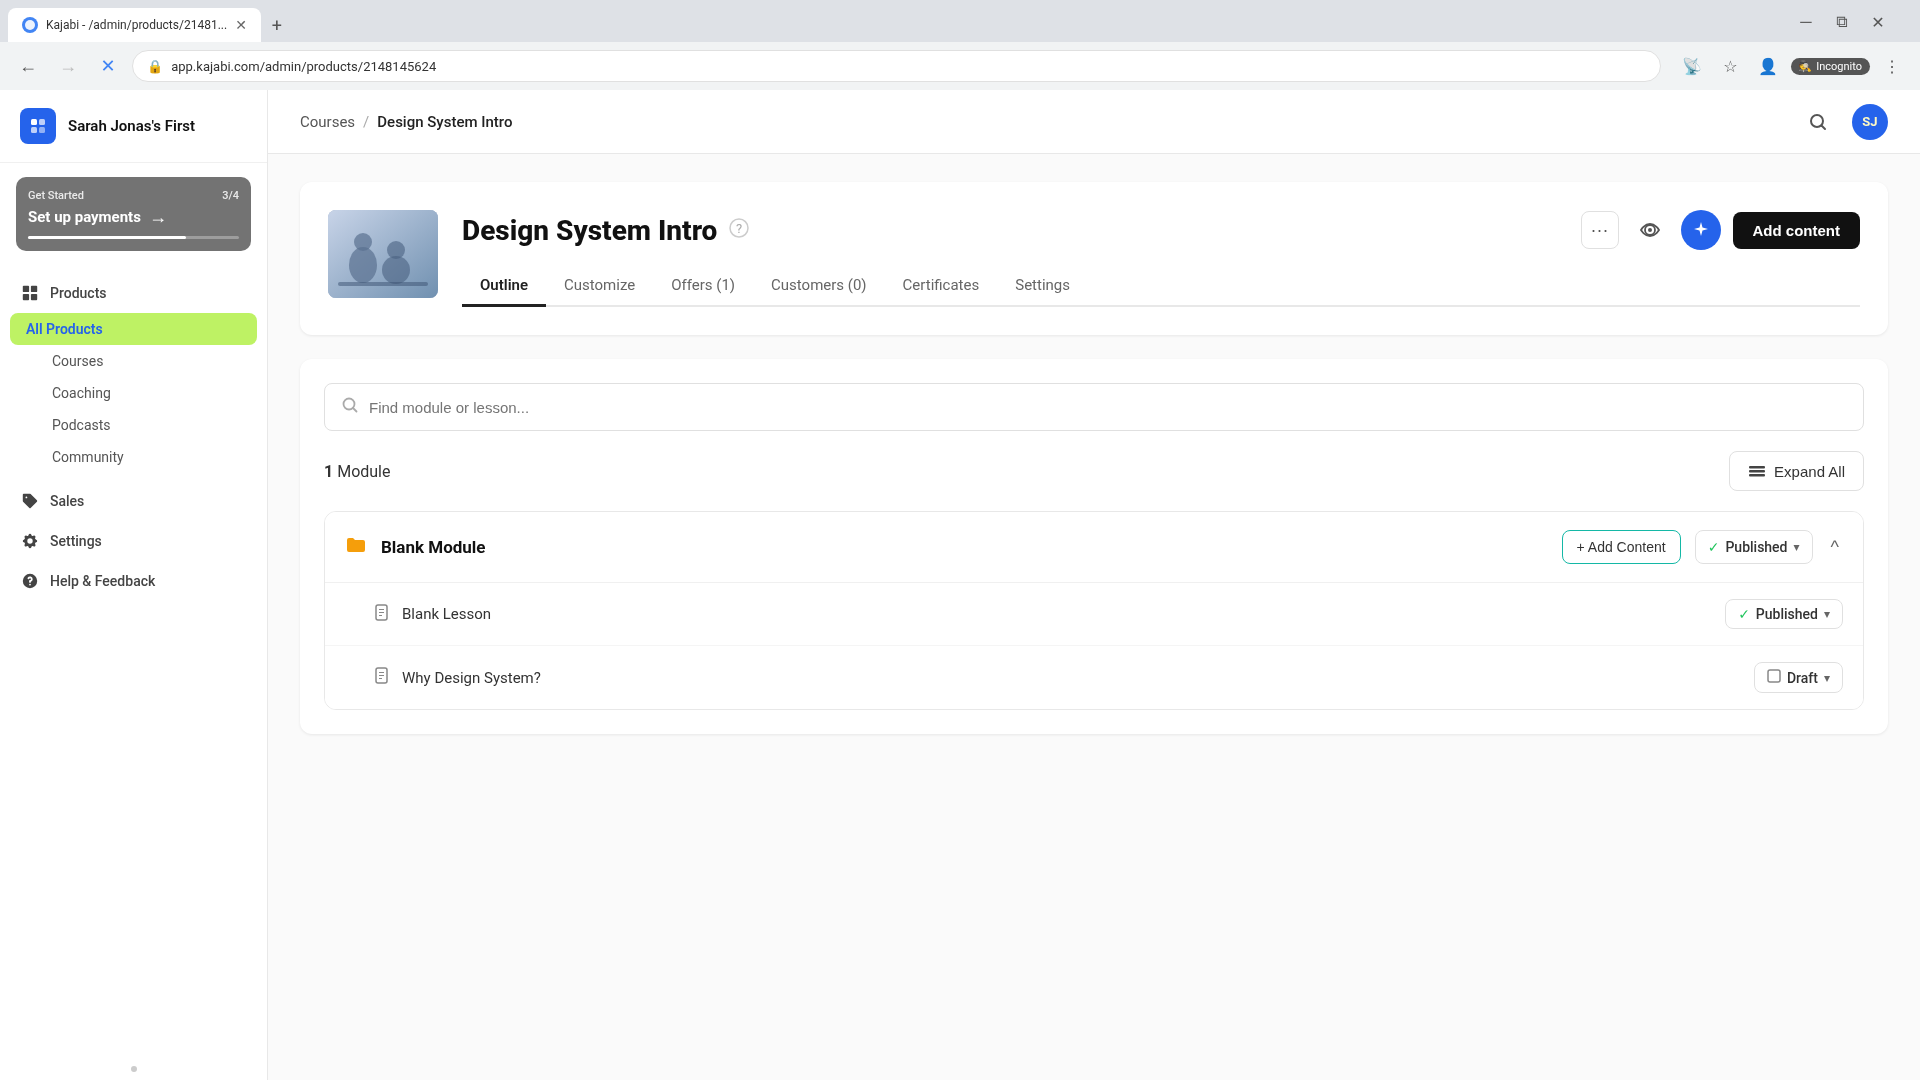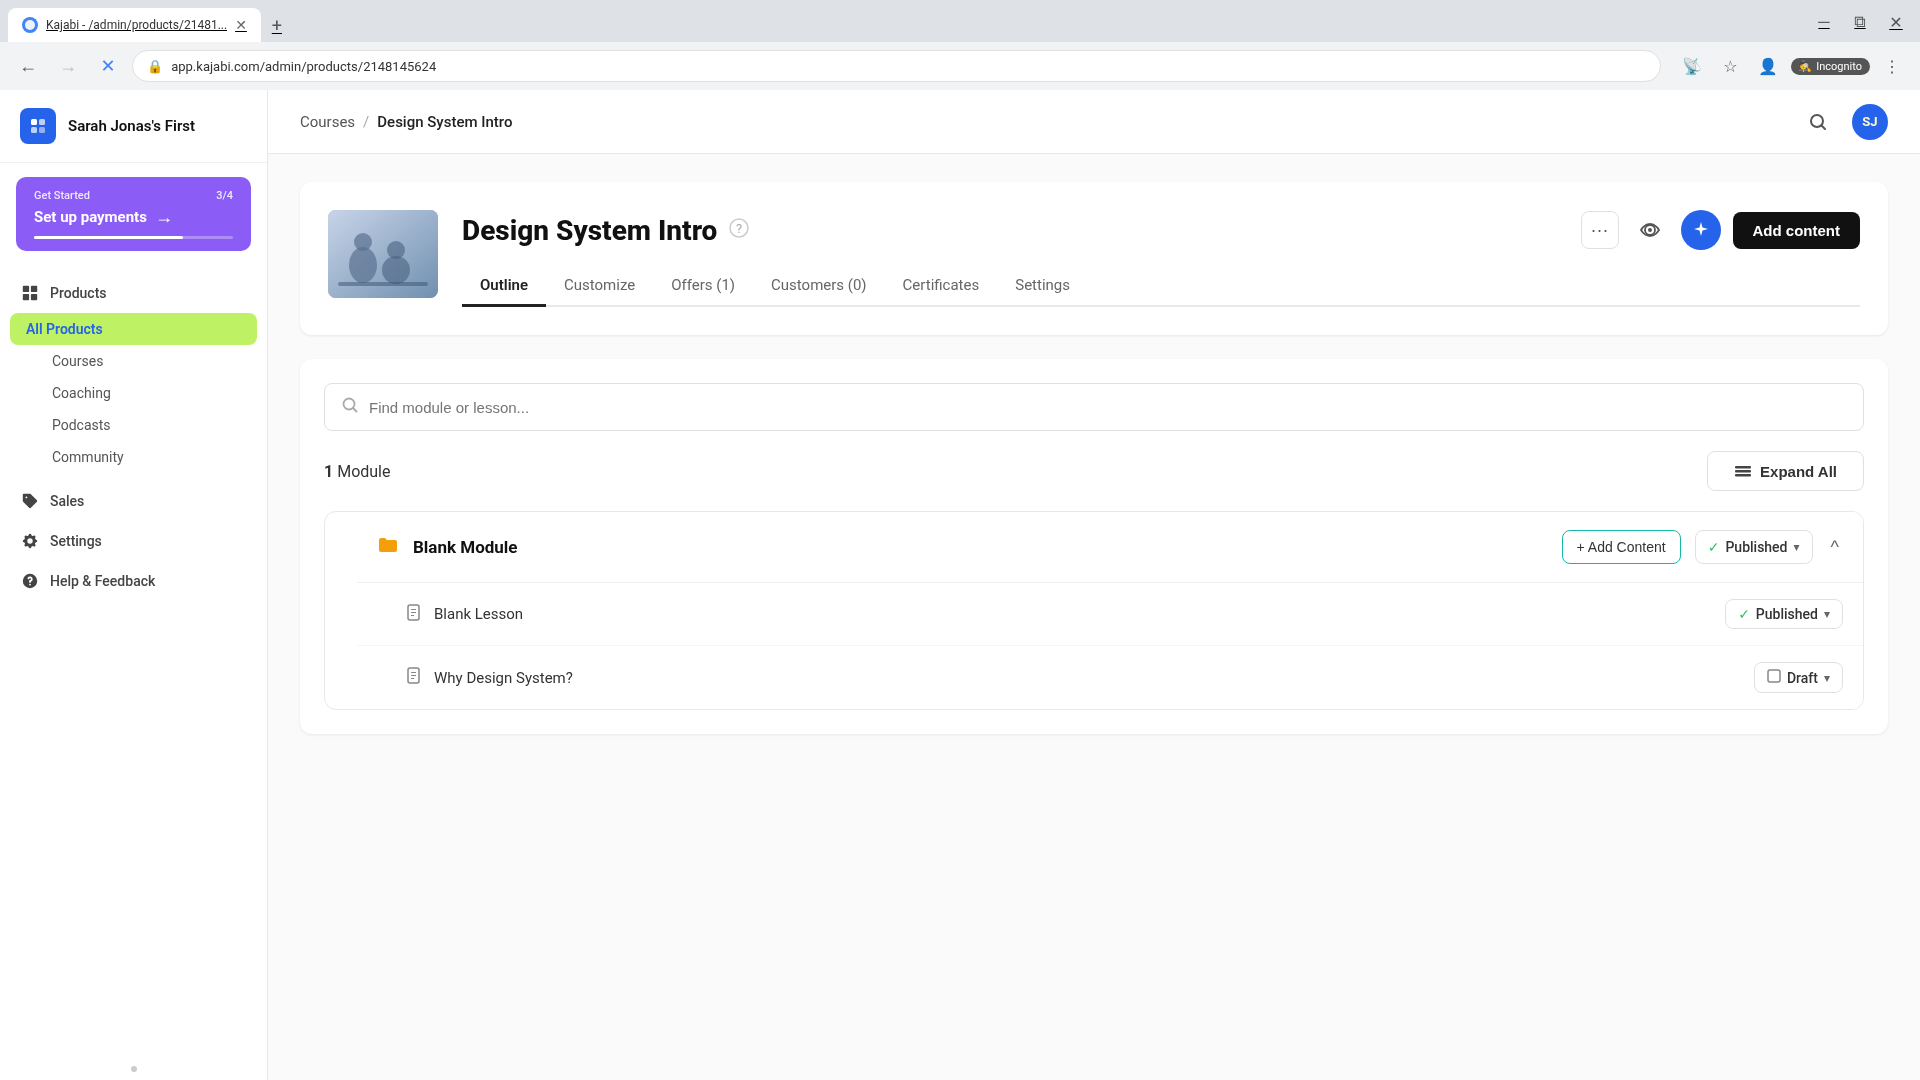--- a/index.html
+++ b/index.html
@@ -1,20 +1,20 @@
 <!DOCTYPE html>
 <html><head>
   <meta charset="utf-8">
   <style>
     * { box-sizing: border-box; margin: 0; padding: 0; }
     body { font-family: -apple-system, BlinkMacSystemFont, 'Segoe UI', Roboto, sans-serif; background: #f5f5f5; width: 1920px; height: 1080px; overflow: hidden; }
 
     
     .browser-chrome { background: #dee1e6; height: 90px; display: flex; flex-direction: column; }
-    .browser-tabs { display: flex; padding: 8px 0 0 8px; height: 42px; text-decoration: underline; }
+    .browser-tabs { display: flex; padding: 8px 18px 0 8px; height: 42px; }
     .browser-tab { background: white; border-radius: 8px 8px 0 0; padding: 8px 14px; display: flex; align-items: center; gap: 8px; font-size: 13px; color: #333; min-width: 220px; max-width: 260px; height: 34px; }
     .browser-tab .tab-favicon { width: 16px; height: 16px; background: #4285f4; border-radius: 50%; display: flex; align-items: center; justify-content: center; }
     .browser-tab .tab-title { flex: 1; overflow: hidden; text-overflow: ellipsis; white-space: nowrap; font-size: 12px; }
     .browser-tab .tab-close { color: #666; font-size: 14px; cursor: pointer; }
     .browser-tab-new { background: transparent; padding: 8px; display: flex; align-items: center; justify-content: center; width: 32px; height: 34px; color: #555; font-size: 18px; cursor: pointer; }
     .browser-nav { background: #f1f3f4; height: 48px; display: flex; align-items: center; padding: 0 12px; gap: 8px; }
     .nav-btn { background: none; border: none; cursor: pointer; color: #555; font-size: 18px; width: 32px; height: 32px; display: flex; align-items: center; justify-content: center; border-radius: 50%; }
     .nav-btn.loading { color: #4285f4; }
     .address-bar { flex: 1; background: white; border-radius: 20px; height: 32px; display: flex; align-items: center; padding: 0 14px; gap: 8px; font-size: 13px; color: #333; border: 1px solid #e0e0e0; }
     .address-bar .lock-icon { color: #555; font-size: 13px; }
@@ -26,21 +26,21 @@
 
     
     .app { display: flex; height: calc(1080px - 90px); background: white; }
 
     
     .sidebar { width: 268px; background: white; border-right: 1px solid #e8e8e8; display: flex; flex-direction: column; overflow-y: auto; flex-shrink: 0; }
     .sidebar-header { padding: 18px 20px; display: flex; align-items: center; gap: 12px; border-bottom: 1px solid #f0f0f0; }
     .sidebar-logo { width: 36px; height: 36px; background: #2563eb; border-radius: 8px; display: flex; align-items: center; justify-content: center; color: white; font-weight: bold; font-size: 16px; }
     .sidebar-brand { font-size: 15px; font-weight: 600; color: #111; }
 
-    .get-started-card { margin: 14px 16px; background: #8b5cf6; border-radius: 10px; padding: 12px 18px; color: white; cursor: pointer; }
+    .get-started-card { margin: 14px 16px; background: #737373; border-radius: 10px; padding: 12px 12px; color: white; cursor: pointer; }
     .get-started-label { font-size: 11px; font-weight: 500; opacity: 0.85; display: flex; justify-content: space-between; }
     .get-started-title { font-size: 15px; font-weight: 700; margin-top: 4px; display: flex; align-items: center; gap: 8px; }
     .get-started-arrow { font-size: 18px; }
     .progress-bar { height: 3px; background: rgba(255,255,255,0.3); border-radius: 2px; margin-top: 8px; }
     .progress-fill { height: 100%; background: white; border-radius: 2px; width: 75%; }
 
     .sidebar-nav { padding: 8px 0; flex: 1; }
     .nav-item { display: flex; align-items: center; gap: 10px; padding: 10px 20px; cursor: pointer; color: #444; font-size: 14px; font-weight: 500; border-radius: 0; transition: background 0.15s; }
     .nav-item .nav-icon { width: 20px; height: 20px; display: flex; align-items: center; justify-content: center; color: inherit; flex-shrink: 0; }
     .nav-item svg { width: 18px; height: 18px; }
@@ -89,24 +89,24 @@
 
     
     .outline-section { background: white; border-radius: 12px; padding: 24px; box-shadow: 0 1px 3px rgba(0,0,0,0.08); }
     .search-bar { border: 1px solid #e0e0e0; border-radius: 8px; height: 48px; display: flex; align-items: center; padding: 0 16px; gap: 10px; margin-bottom: 20px; }
     .search-bar input { border: none; outline: none; font-size: 15px; color: #333; flex: 1; background: none; }
     .search-bar .search-icon { color: #aaa; font-size: 16px; }
 
     .modules-header { display: flex; align-items: center; justify-content: space-between; margin-bottom: 20px; }
     .modules-count { font-size: 16px; color: #333; }
     .modules-count span { font-weight: 700; }
-    .expand-all-btn { border: 1px solid #e0e0e0; background: white; border-radius: 8px; padding: 10px 26px; font-size: 15px; color: #333; cursor: pointer; display: flex; align-items: center; gap: 8px; font-weight: 700; }
-
-    
-    .module-container { border: 1px solid #e8e8e8; border-radius: 12px; overflow: hidden; padding-left: 32px; }
+    .expand-all-btn { border: 1px solid #e0e0e0; background: white; border-radius: 8px; padding: 10px 18px; font-size: 15px; color: #333; cursor: pointer; display: flex; align-items: center; gap: 8px; font-weight: 400; }
+
+    
+    .module-container { border: 1px solid #e8e8e8; border-radius: 12px; overflow: hidden; }
     .module-header { display: flex; align-items: center; padding: 18px 20px; background: white; gap: 14px; }
     .module-folder-icon { color: #f59e0b; font-size: 20px; }
     .module-title { font-size: 17px; font-weight: 700; color: #111; flex: 1; }
     .module-add-btn { display: flex; align-items: center; gap: 6px; color: #333; font-size: 14px; font-weight: 500; cursor: pointer; padding: 8px 14px; border: 1px solid #14b8a6; border-radius: 8px; background: white; }
     .published-badge { display: flex; align-items: center; gap: 6px; background: white; border: 1px solid #e0e0e0; border-radius: 8px; padding: 8px 12px; cursor: pointer; font-size: 14px; font-weight: 500; color: #333; }
     .published-badge .check { color: #22c55e; font-size: 14px; }
     .published-badge .chevron { color: #666; font-size: 12px; }
     .collapse-btn { background: none; border: none; cursor: pointer; color: #666; font-size: 18px; padding: 4px; }
 
     

